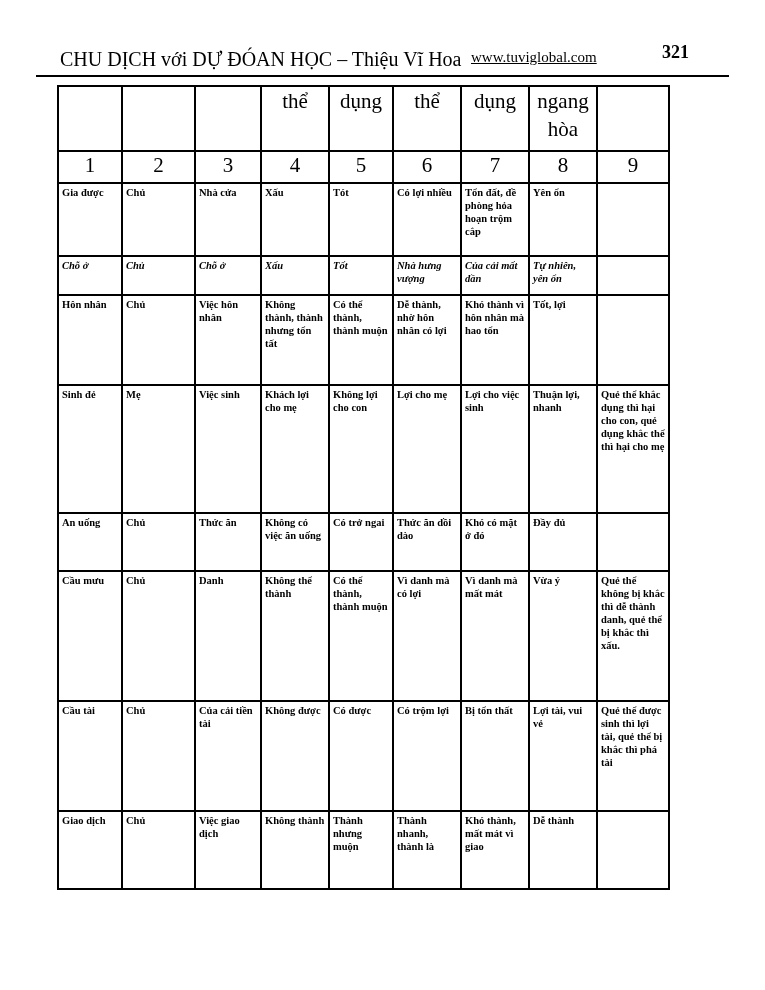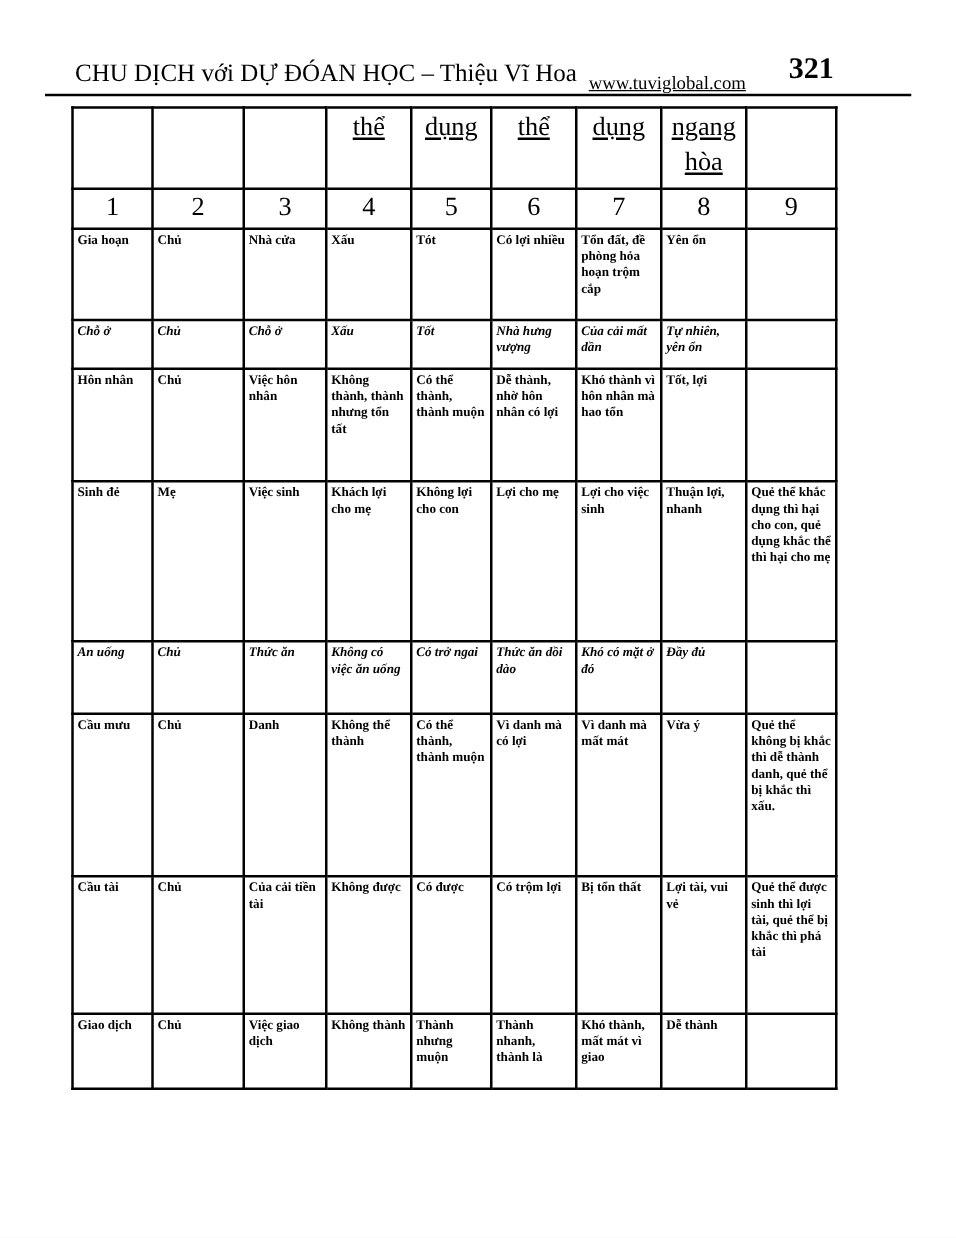--- a/index.html
+++ b/index.html
@@ -1,30 +1,30 @@
 <!DOCTYPE html>
 <html><head>
 <meta charset="utf-8">
 <style>
   html,body{margin:0;padding:0;}
   body{width:765px;height:990px;background:#e9e9e9;font-family:"Liberation Serif",serif;}
   .page{position:relative;width:765px;height:990px;background:#ffffff;overflow:hidden;color:#000;}
   .page-title{position:absolute;left:60px;top:48px;font-size:20px;white-space:nowrap;}
-  .page-url{position:absolute;left:471px;top:49px;font-size:15px;text-decoration:underline;color:#000;white-space:nowrap;margin-top:10px;}
-  .page-num{position:absolute;left:631px;top:42px;font-size:24px;font-weight:bold;}
+  .page-url{position:absolute;left:471px;top:49px;font-size:15px;text-decoration:underline;color:#000;white-space:nowrap;}
+  .page-num{position:absolute;left:662px;top:42px;font-size:18px;font-weight:bold;}
   .header-rule{position:absolute;left:36px;top:75px;width:693px;height:2px;background:#000;}
   table.main{position:absolute;left:57px;top:85px;border-collapse:collapse;table-layout:fixed;width:611px;}
   table.main td{border:2px solid #000;vertical-align:top;padding:2px 3px;overflow:hidden;}
-  tr.trole td{font-size:21px;font-weight:normal;text-align:center;line-height:1.35;padding-top:0;text-decoration:underline;}
+  tr.trole td{font-size:21px;font-weight:normal;text-align:center;line-height:1.35;padding-top:0;}
   tr.tnum td{font-size:21px;font-weight:normal;text-align:center;padding:1px 0;line-height:1.2;}
   tr.body td{font-size:10.5px;font-weight:bold;line-height:13px;text-align:left;}
   tr.hr0{height:65px;} tr.hr1{height:32px;}
   tr.r0{height:58px;} tr.r1{height:73px;} tr.r2{height:39px;font-style:italic;} tr.r3{height:90px;padding-left:47px;}
-  tr.r4{height:128px;border-radius:16px;} tr.r5{height:58px;font-style:italic;} tr.r6{height:130px;} tr.r7{height:110px;padding-left:39px;}
-  tr.r8{height:60px;}
+  tr.r4{height:128px;border-radius:16px;} tr.r5{height:58px;} tr.r6{height:130px;} tr.r7{height:110px;padding-left:39px;}
+  tr.r8{height:78px;}
 </style>
 </head>
 <body>
 
 <div class="page">
   <div class="page-title">CHU DỊCH với DỰ ĐÓAN HỌC – Thiệu Vĩ Hoa</div>
   <div class="page-url">www.tuviglobal.com</div>
   <div class="page-num">321</div>
   <div class="header-rule"></div>
 
@@ -57,21 +57,21 @@
       <td>2</td>
       <td>3</td>
       <td>4</td>
       <td>5</td>
       <td>6</td>
       <td>7</td>
       <td>8</td>
       <td>9</td>
     </tr>
     <tr class="body r1">
-      <td>Gia hoạn</td>
+      <td>Gia được</td>
       <td>Chủ</td>
       <td>Nhà cửa</td>
       <td>Xấu</td>
       <td>Tót</td>
       <td>Có lợi nhiều</td>
       <td>Tổn đất, đề phòng hỏa hoạn trộm cắp</td>
       <td>Yên ổn</td>
       <td></td>
     </tr>
     <tr class="body r2">

